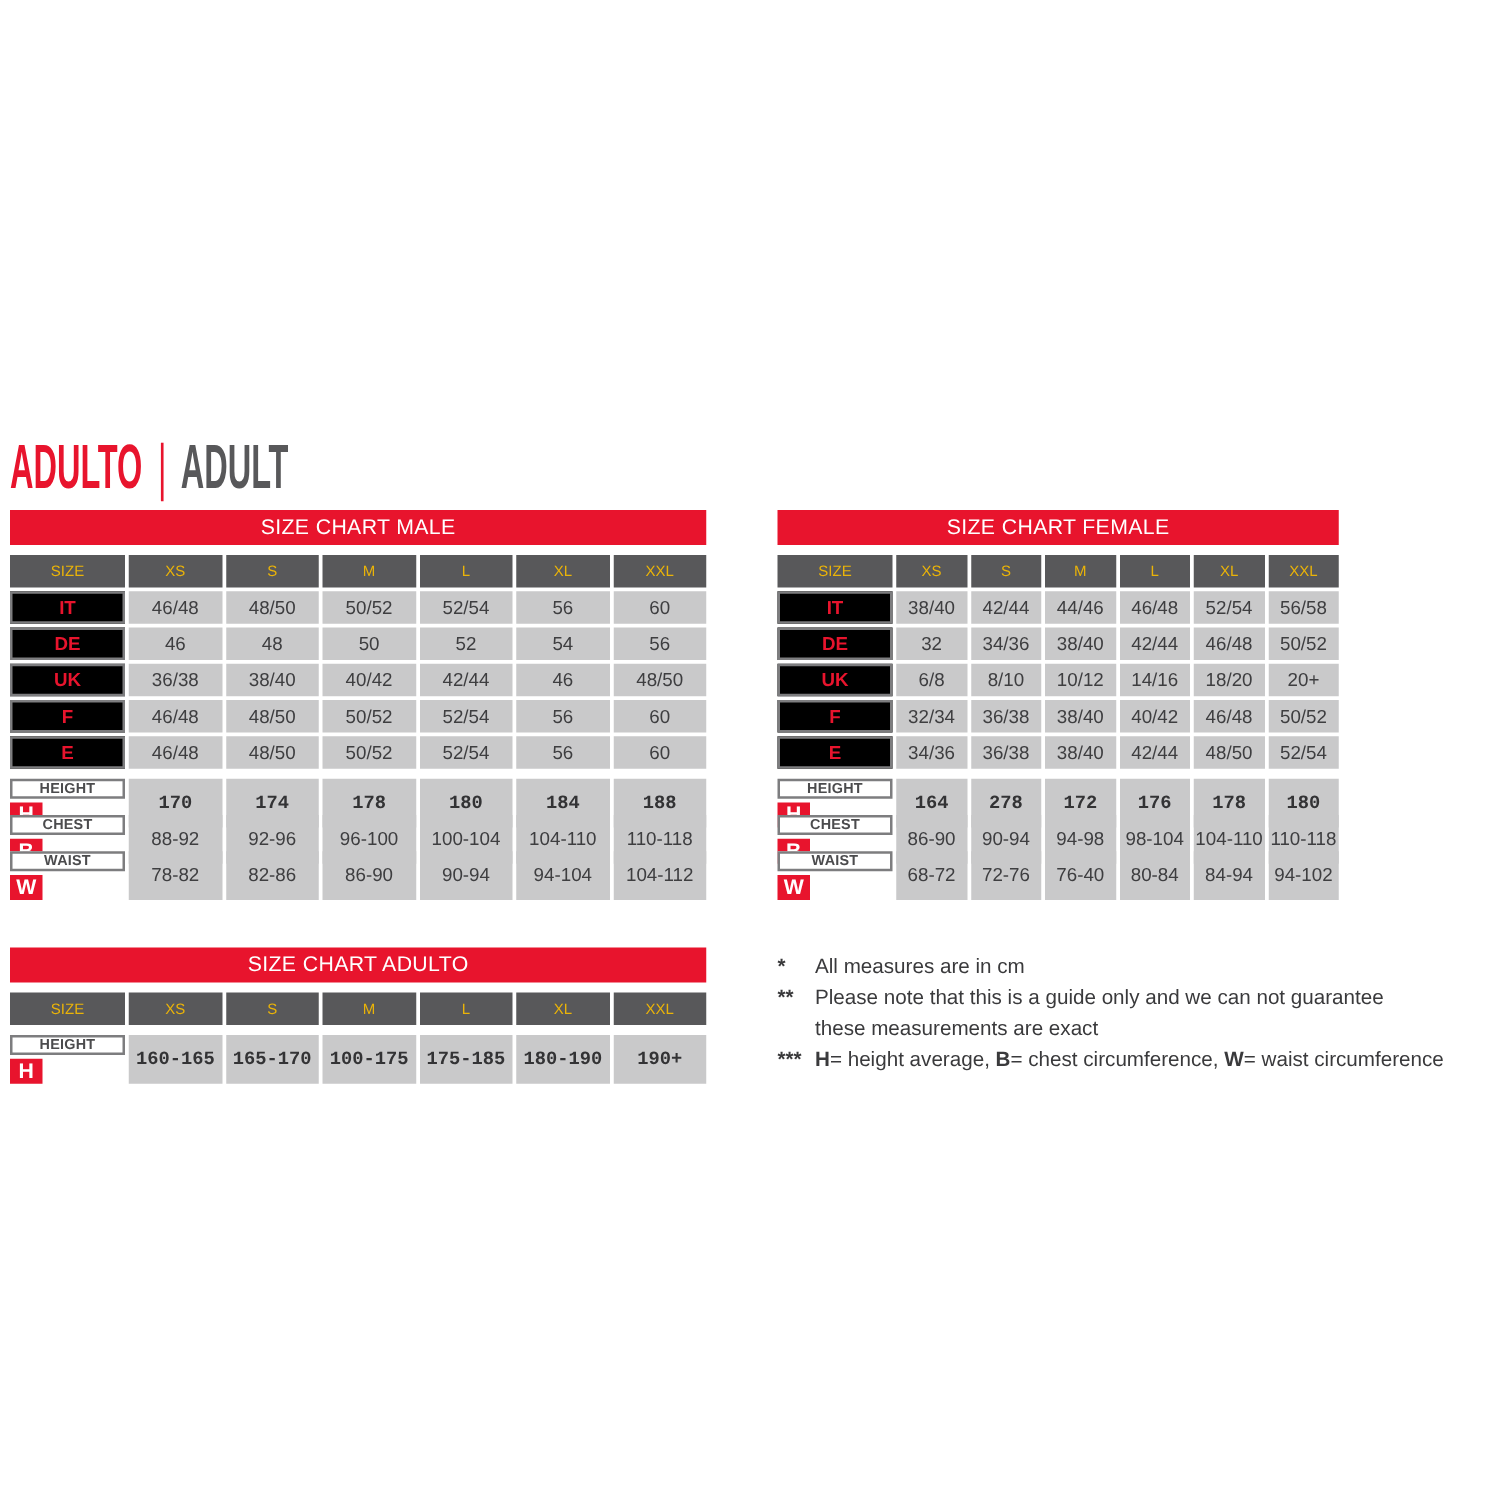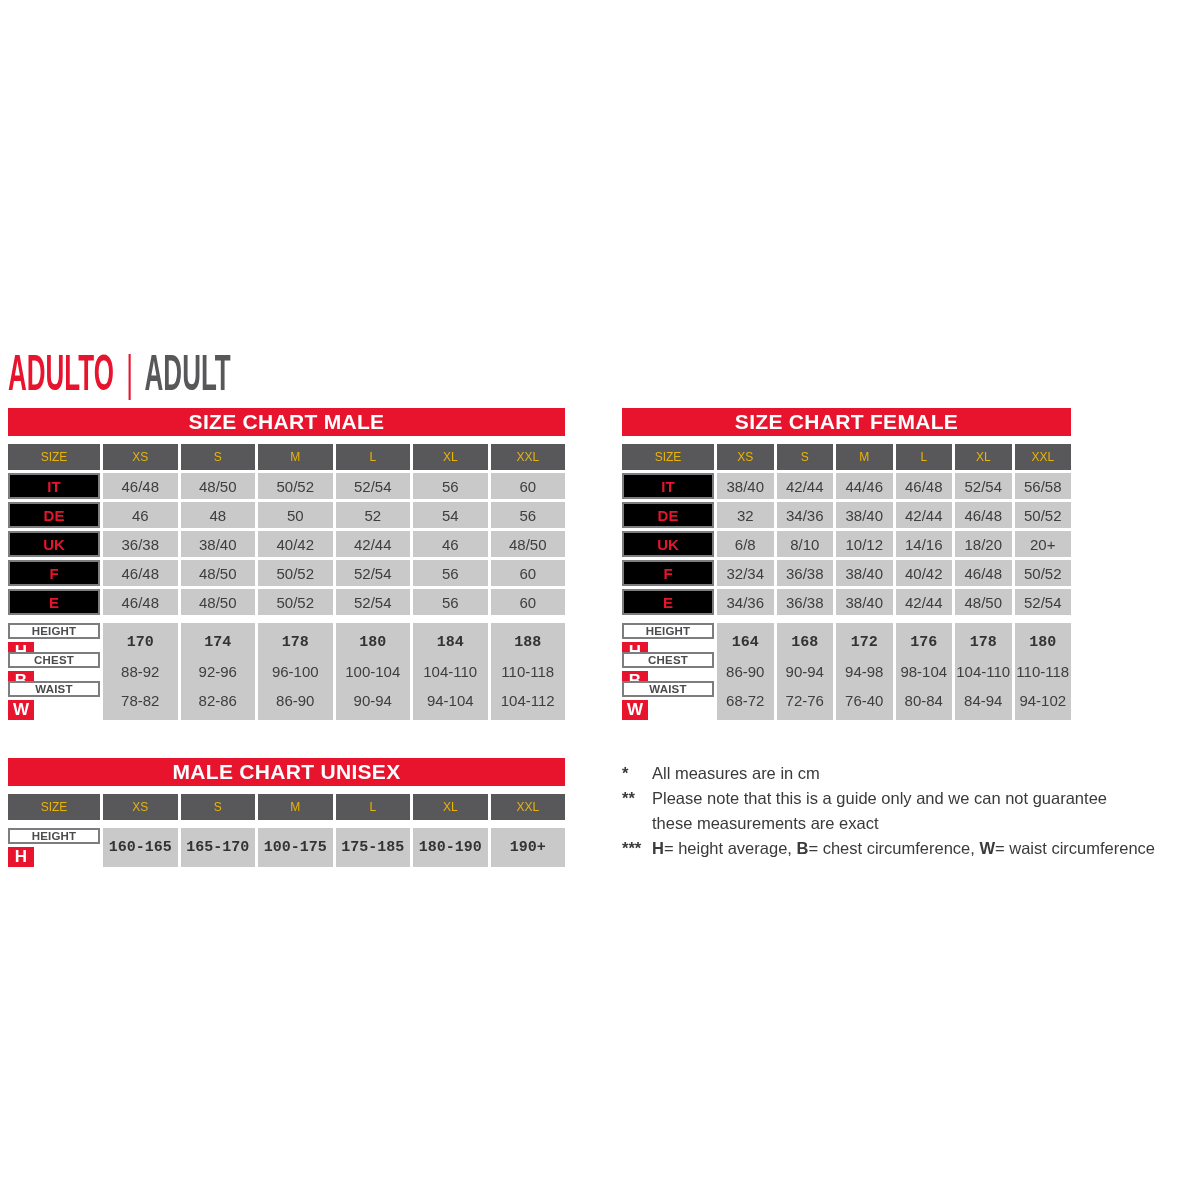--- a/index.html
+++ b/index.html
@@ -33,22 +33,22 @@
   .t-red { color: var(--red); }
   .t-sep { color: var(--red); font-weight: normal; margin: 0 10px; }
   .t-gray { color: var(--dark); }
 
   
   .size-table { display: block; }
   .t-titlebar {
     height: 28px;
     background: var(--red);
     color: #ffffff;
-    font-weight: bold;
-    font-size: 21px;
+    font-weight: normal;
+    font-size: 17px;
     display: flex; align-items: center; justify-content: center;
     margin-bottom: 8px;
     letter-spacing: 0.3px;
   }
   .t-row {
     display: grid;
     grid-template-columns: 92px repeat(6, 1fr);
     gap: 3px;
     height: 26px;
     margin-bottom: 3px;
@@ -269,21 +269,21 @@
       <div class="cell">48/50</div>
       <div class="cell">52/54</div>
     </div>
     <div class="measure-block">
       <div class="t-row">
         <div class="mlbl">
           <div class="mlbl-box">HEIGHT</div>
           <div class="mcode">H</div>
         </div>
         <div class="cell bold">164</div>
-        <div class="cell bold">168</div>
+        <div class="cell bold">278</div>
         <div class="cell bold">172</div>
         <div class="cell bold">176</div>
         <div class="cell bold">178</div>
         <div class="cell bold">180</div>
       </div>
       <div class="t-row">
         <div class="mlbl">
           <div class="mlbl-box">CHEST</div>
           <div class="mcode">B</div>
         </div>
@@ -303,21 +303,21 @@
         <div class="cell">72-76</div>
         <div class="cell">76-40</div>
         <div class="cell">80-84</div>
         <div class="cell">84-94</div>
         <div class="cell">94-102</div>
       </div>
     </div>
   </div>
 
 <div class="abs size-table table-unisex">
-  <div class="t-titlebar">MALE CHART UNISEX</div>
+  <div class="t-titlebar">SIZE CHART ADULTO</div>
 <div class="t-row">
       <div class="hcell">SIZE</div>
       <div class="hcell">XS</div>
       <div class="hcell">S</div>
       <div class="hcell">M</div>
       <div class="hcell">L</div>
       <div class="hcell">XL</div>
       <div class="hcell">XXL</div>
     </div>
     <div class="measure-block">

